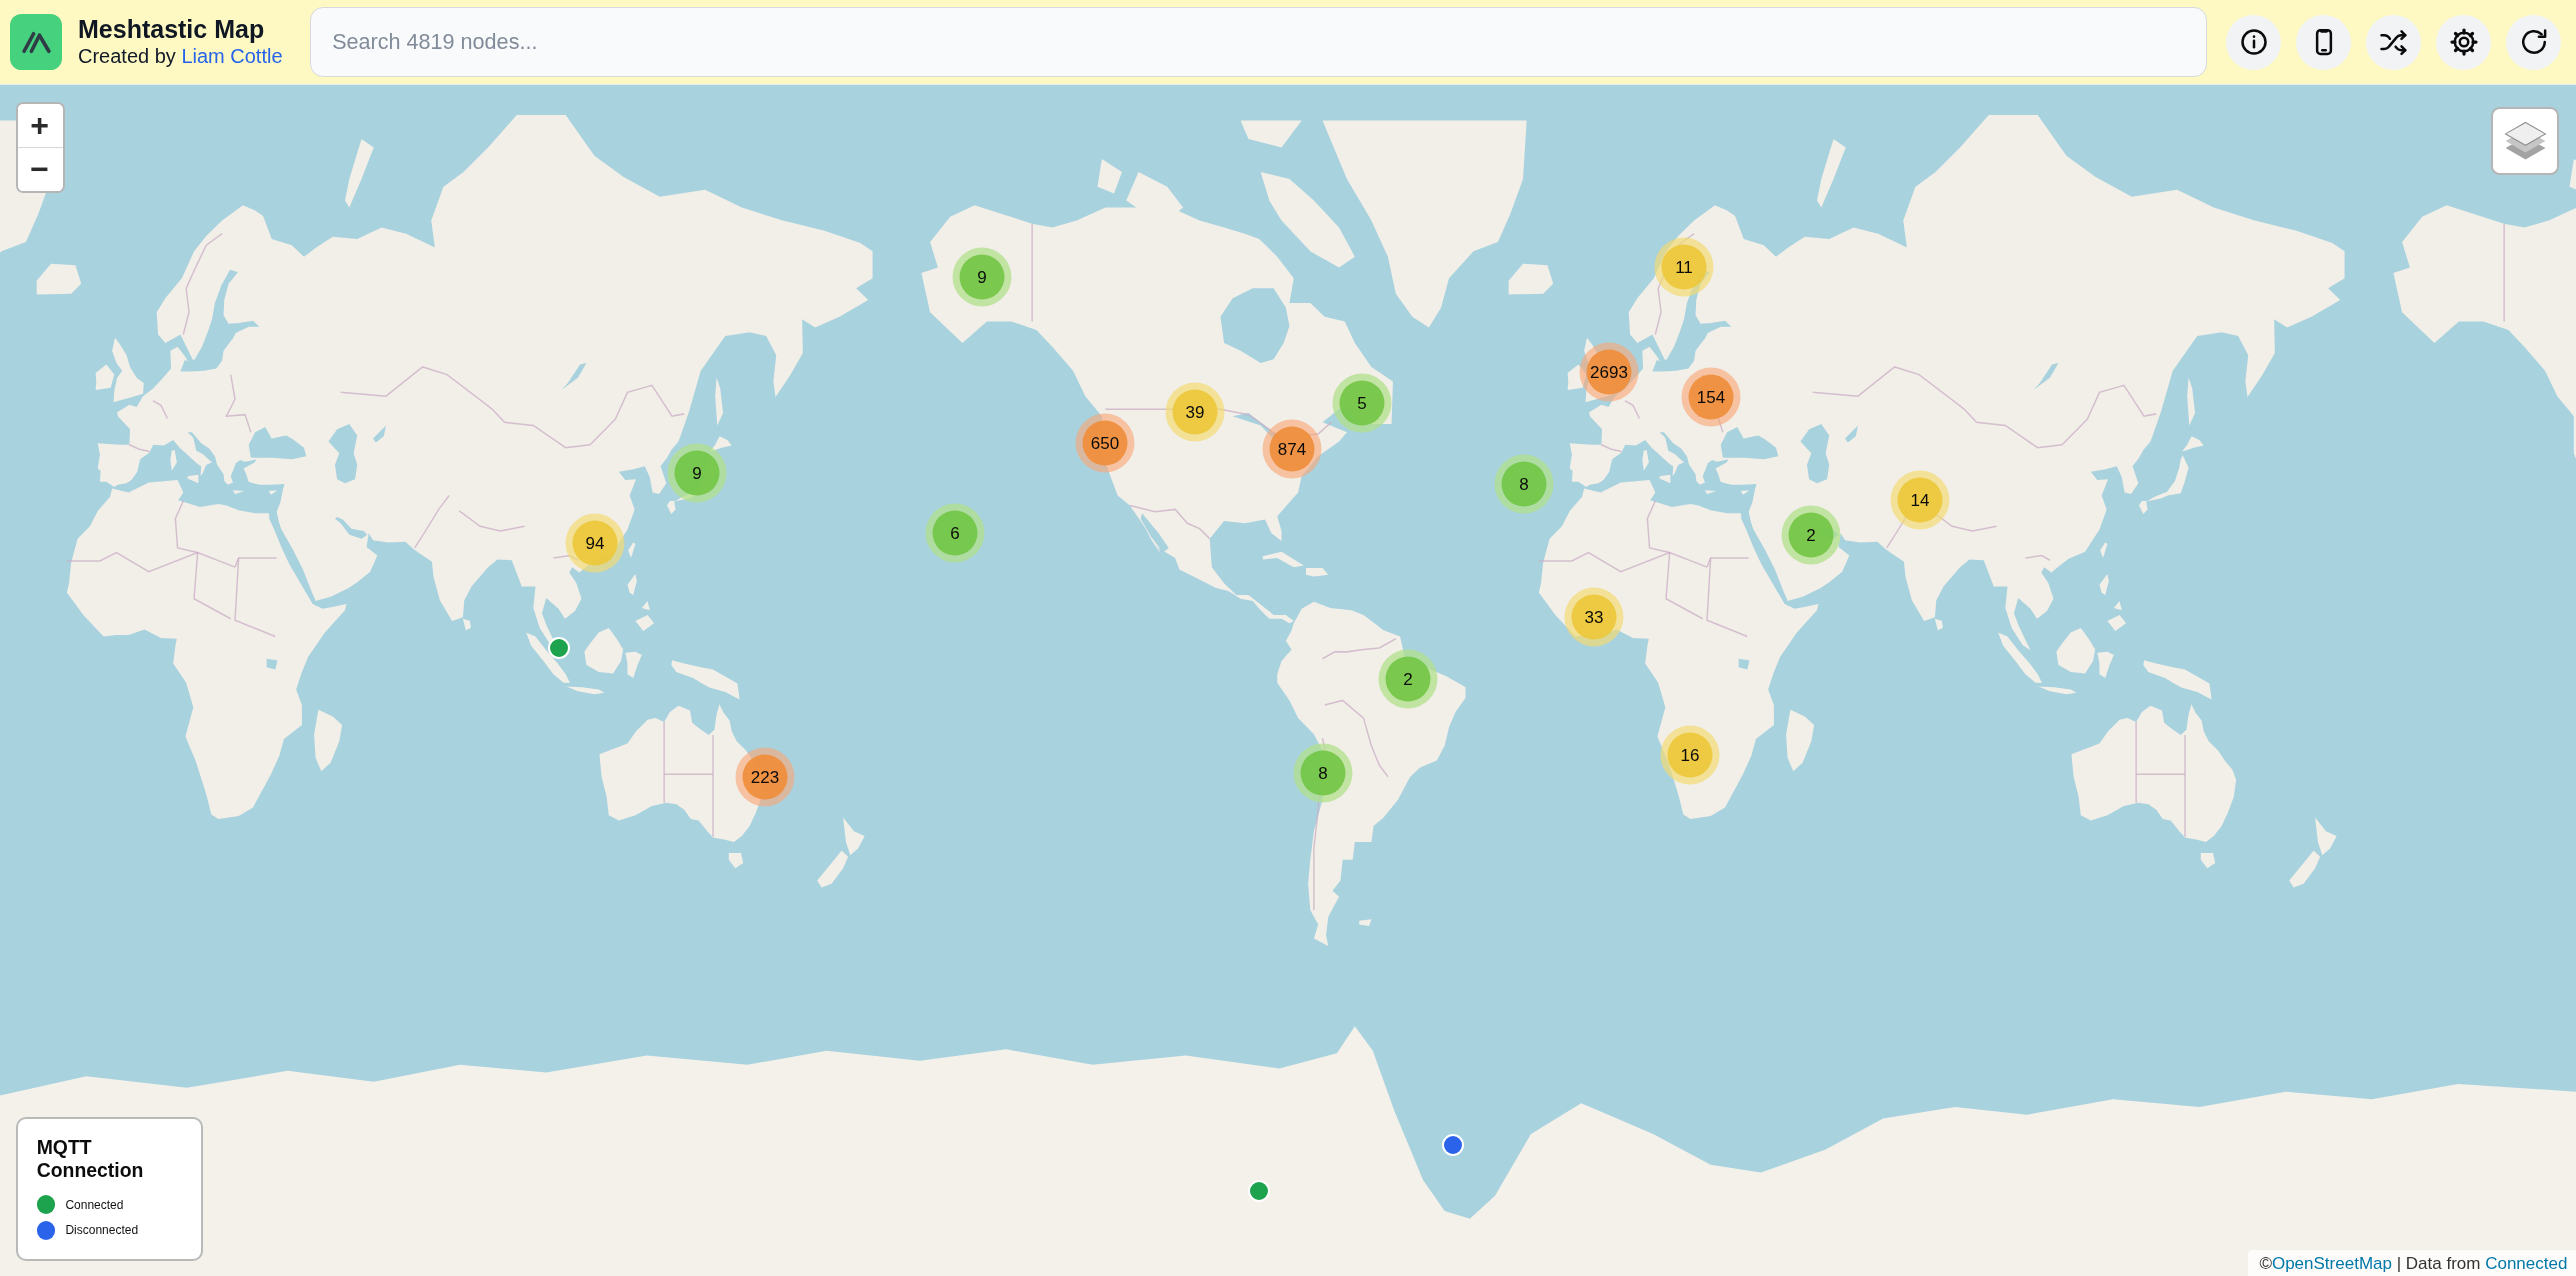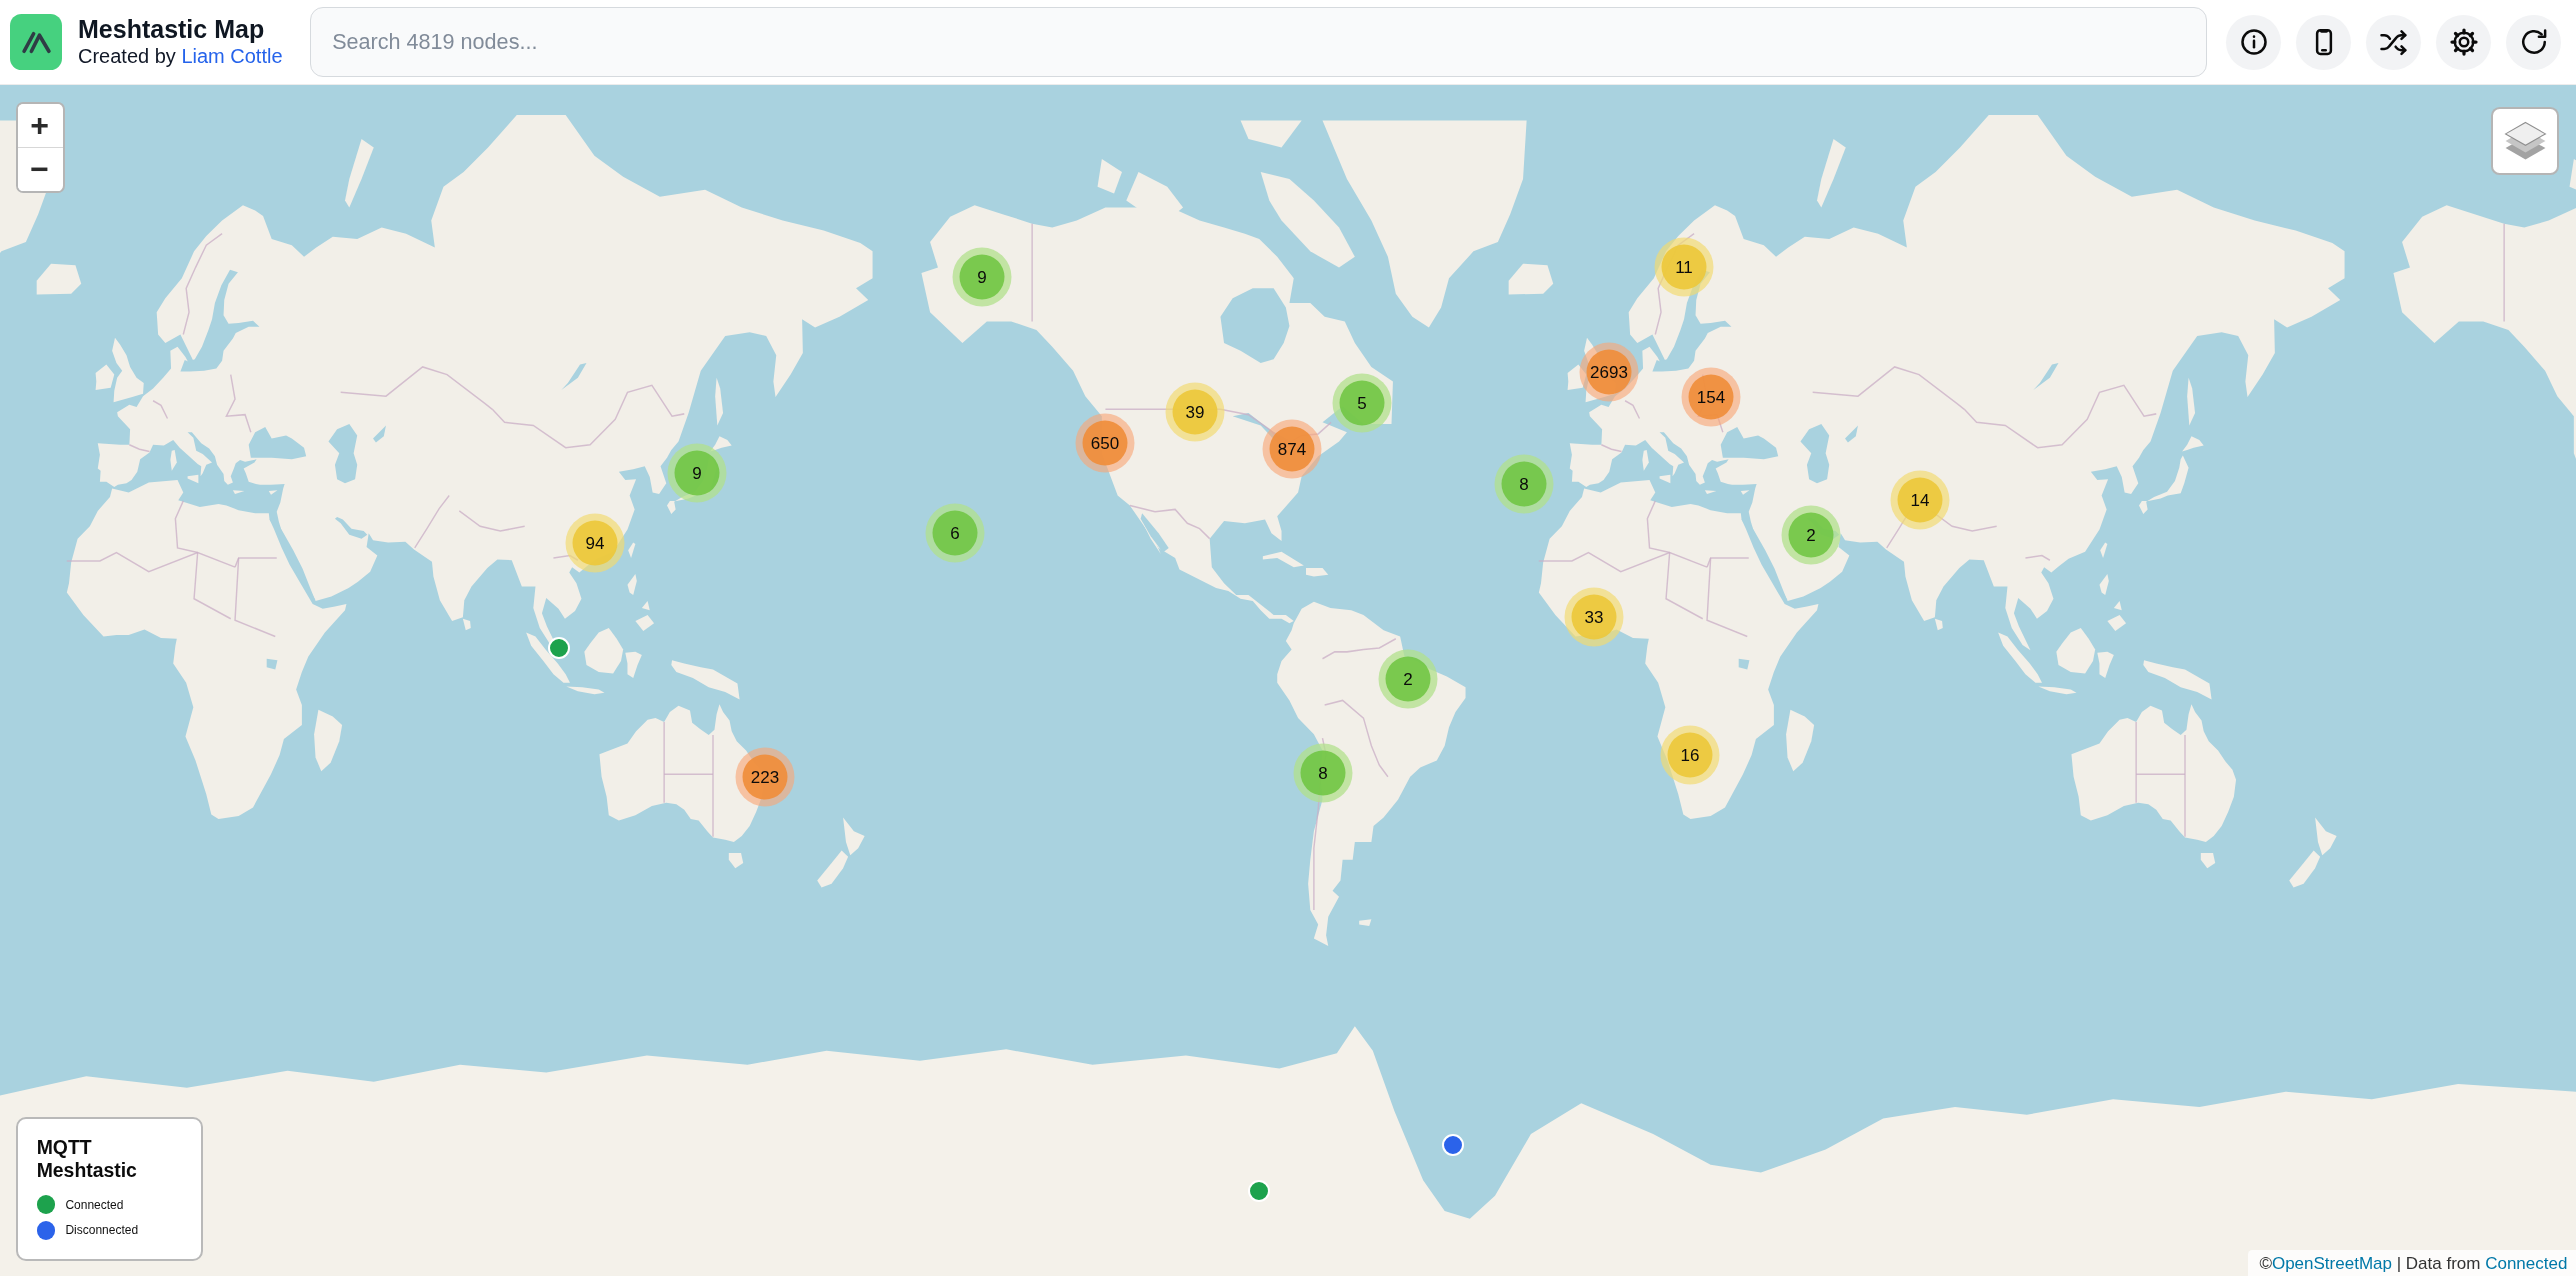--- a/index.html
+++ b/index.html
@@ -1,20 +1,20 @@
 <!DOCTYPE html>
 <html style="font-size:11.5px"><head>
 <meta charset="utf-8">
 <style>
   html,body{margin:0;padding:0;width:2576px;height:1277px;overflow:hidden;
     font-family:"Liberation Sans",sans-serif;background:#a9d2df;}
   *{box-sizing:border-box;}
 
   
-  .topbar{position:absolute;left:0;top:0;width:2576px;height:85px;background:#ffffff;
+  .topbar{position:absolute;left:0;top:0;width:2576px;height:85px;background:#fef9c3;
     display:flex;align-items:center;z-index:50;border-bottom:0.7px solid #ececec;}
   .logo{width:52px;height:56px;border-radius:11.5px;background:#46d17f;margin-left:10px;
     display:flex;align-items:center;justify-content:center;flex:0 0 auto;}
   .brand{margin-left:16px;line-height:1.18;white-space:nowrap;}
   .brand .t{font-size:25px;font-weight:700;color:#0f1722;}
   .brand .s{font-size:20px;color:#111827;}
   .brand .s a{color:#2563eb;text-decoration:none;}
   .search{flex:1 1 auto;height:70px;margin-left:27px;margin-right:18.7px;
     border:1.4px solid #d6dade;border-radius:13px;background:#f9fafb;
     font-size:21.6px;color:#111;padding:0 21.6px;outline:none;}
@@ -373,21 +373,21 @@
 
   <div class="layersctl">
     <svg width="47" height="40" viewBox="0 0 66 56">
       <polygon points="33,22 61,38 33,54 5,38" fill="#a3a3a3"></polygon>
       <polygon points="33,12 61,28 33,44 5,28" fill="#c6c6c6"></polygon>
       <polygon points="33,2 61,18 33,34 5,18" fill="#efefef" stroke="#8f8f8f" stroke-width="1.5"></polygon>
     </svg>
   </div>
 
   <div class="legend">
-    <div class="lt">MQTT Meshtastic</div>
+    <div class="lt">MQTT Connection</div>
     <div class="li">
       <span class="dot" style="background:#1da24d"></span>
       <span>Connected</span>
     </div>
     <div class="li">
       <span class="dot" style="background:#2b63ea"></span>
       <span>Disconnected</span>
     </div>
   </div>
 

